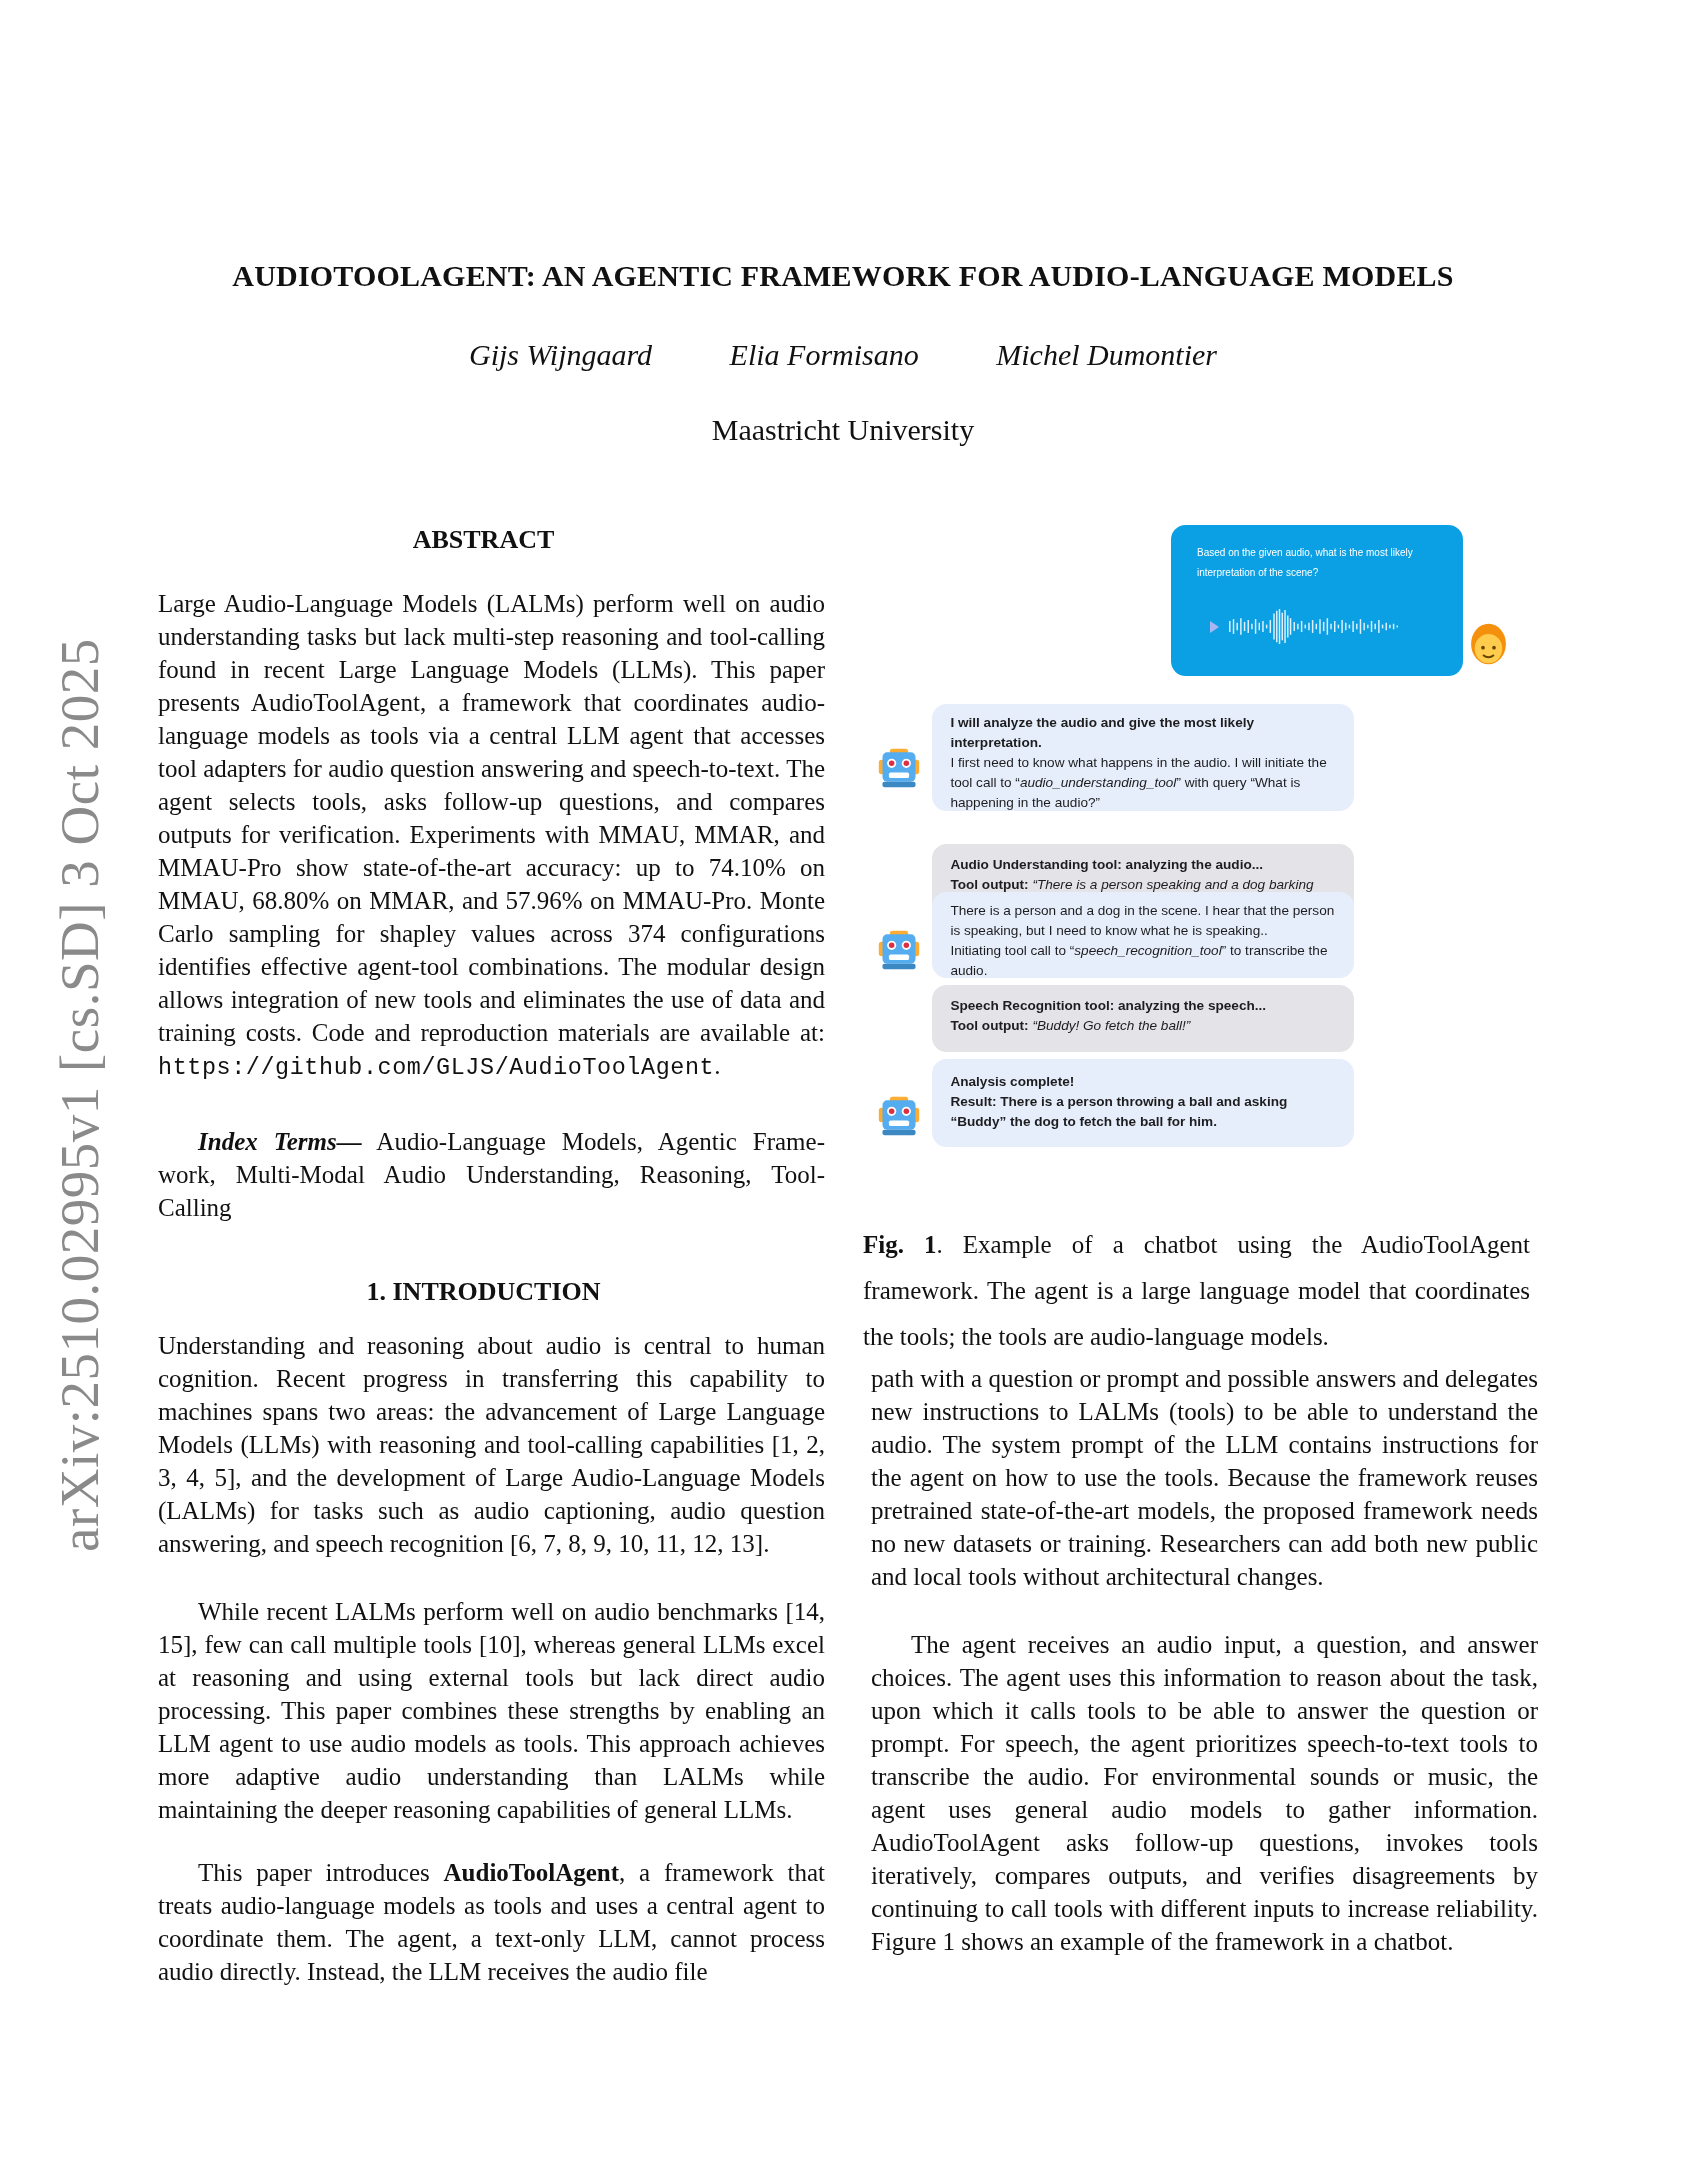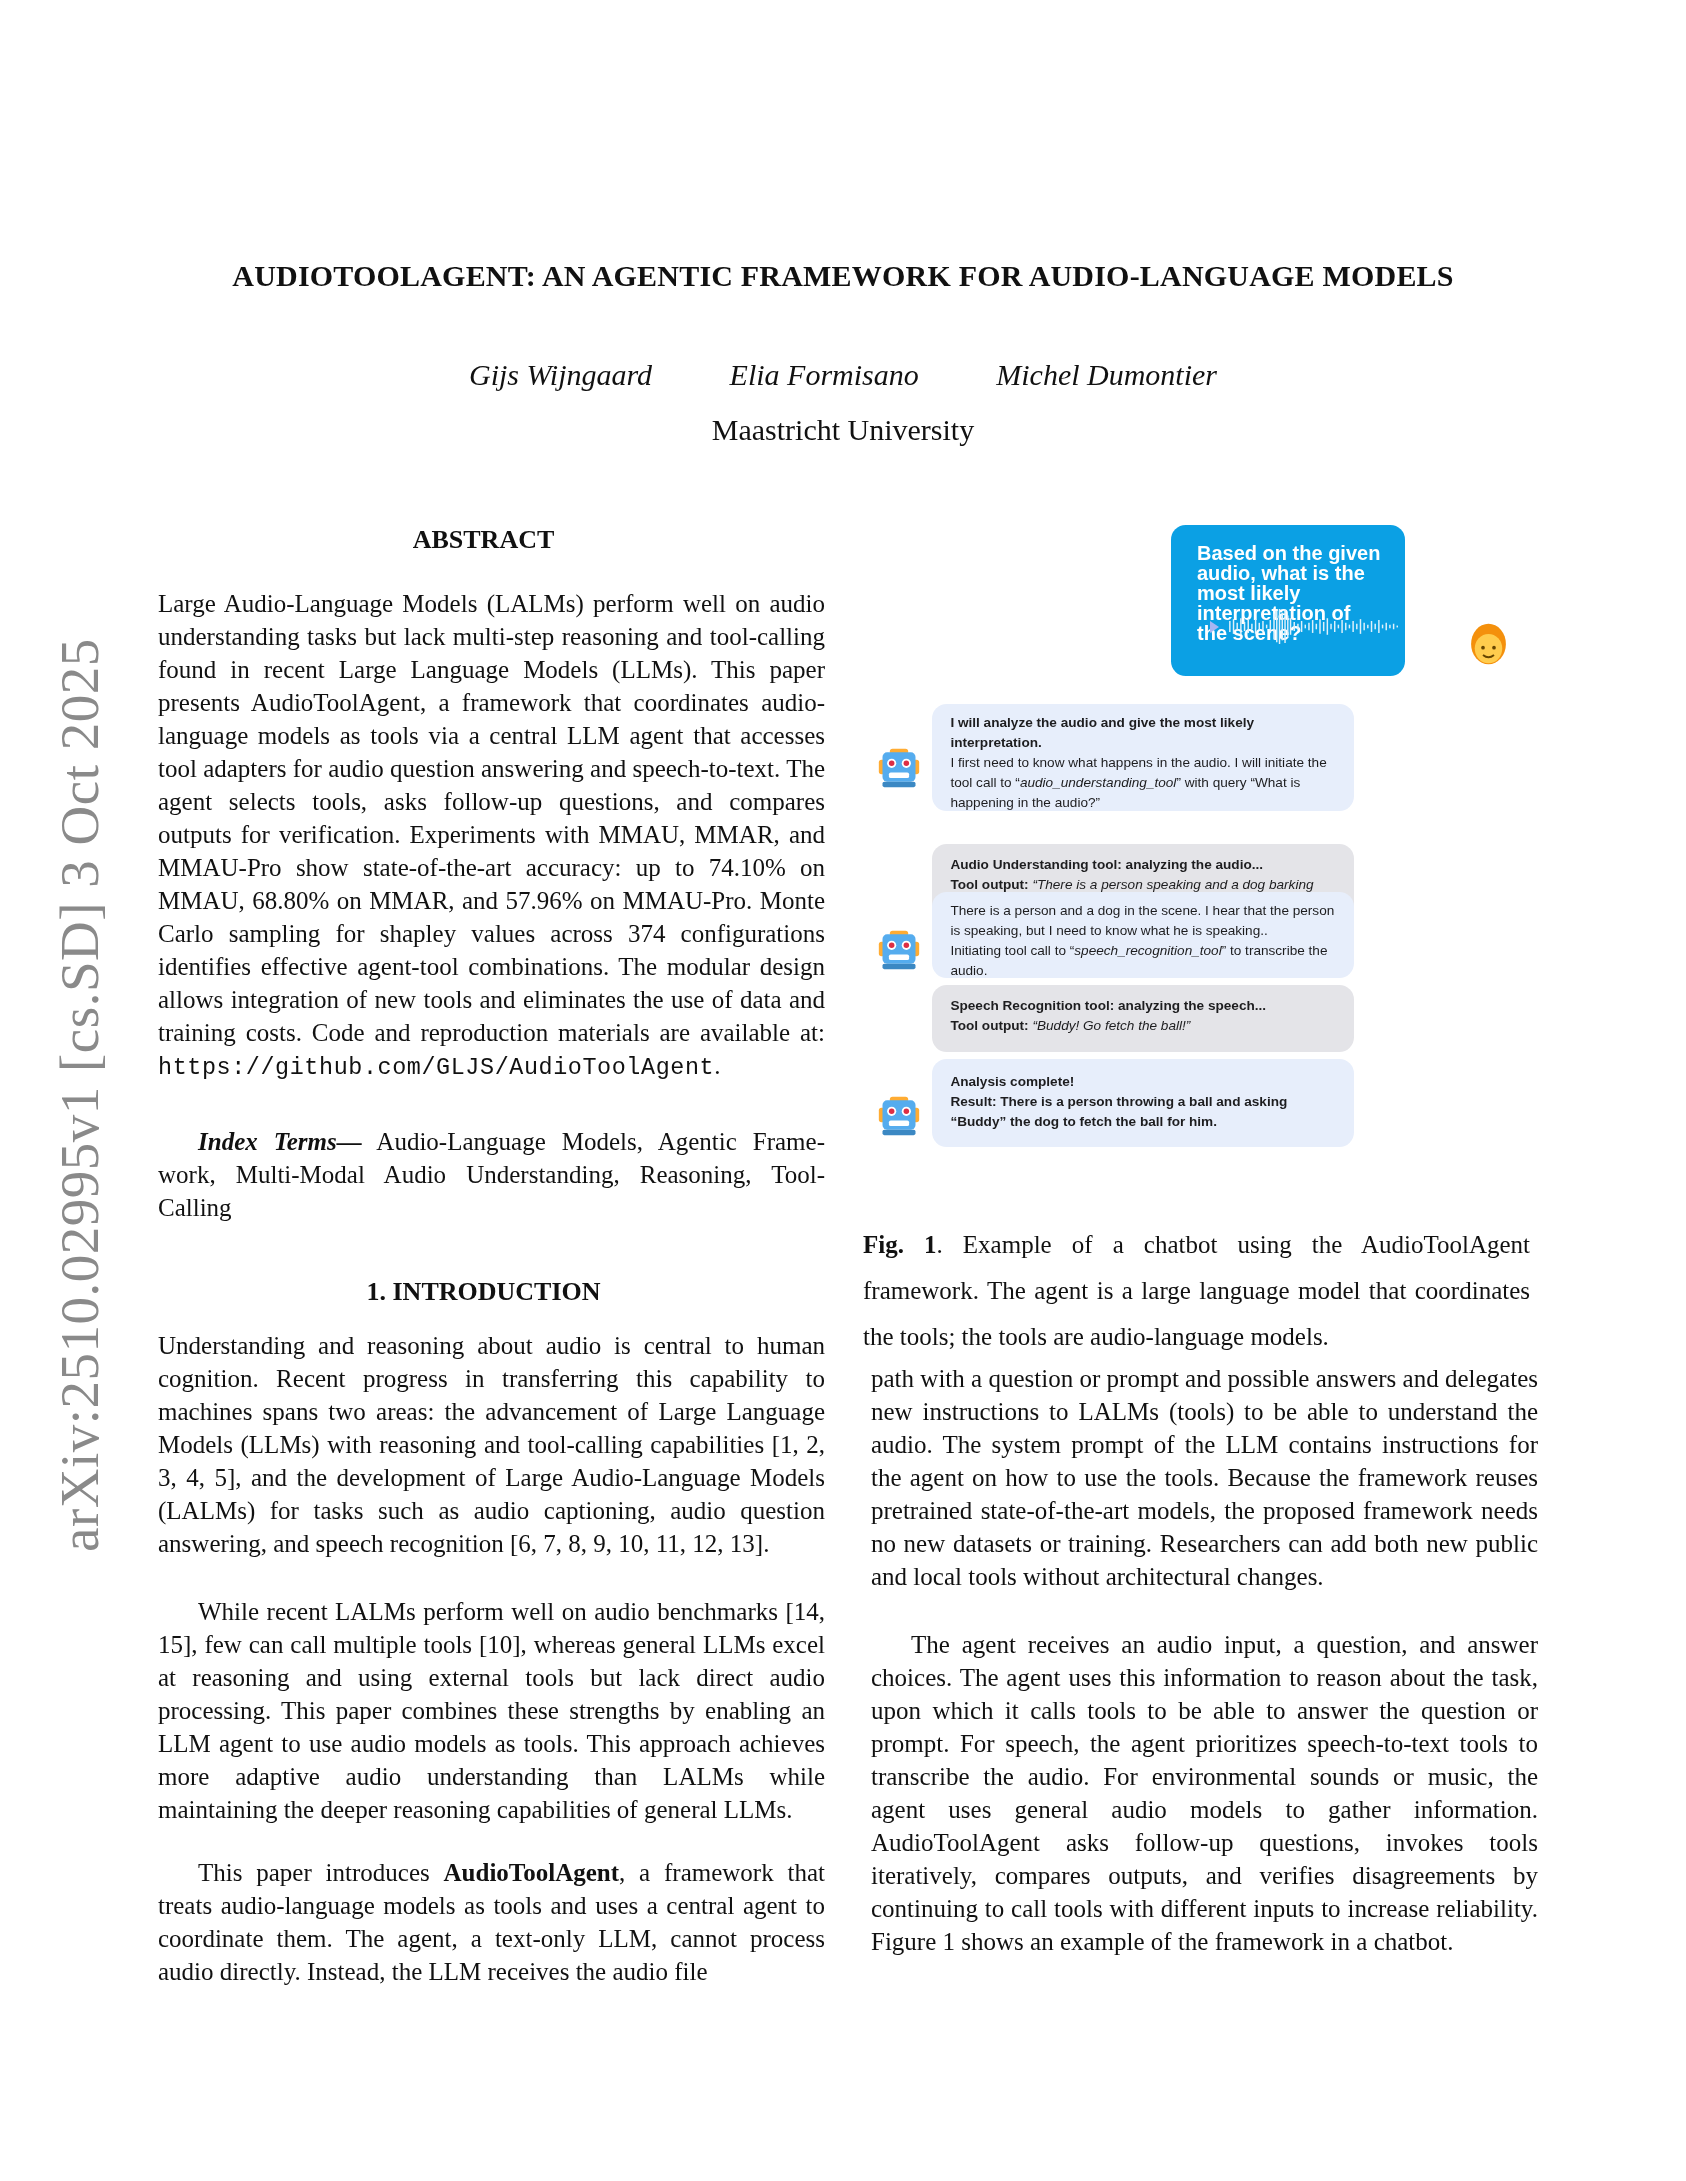--- a/index.html
+++ b/index.html
@@ -6,37 +6,37 @@
   body { width: 1686px; height: 2182px; position: relative; overflow: hidden;
          font-family: "Liberation Serif", "DejaVu Serif", serif; color: #111; }
 
   .arxiv-stamp { position: absolute; left: 48px; top: 1552px; transform-origin: 0 0;
     transform: rotate(-90deg); white-space: nowrap; font-size: 55px; color: #8a8a8a;
     letter-spacing: 0.5px; font-family: "Liberation Serif", serif; }
 
   .title { position: absolute; top: 259px; left: 0; width: 1686px; text-align: center;
     font-weight: bold; font-size: 30px; letter-spacing: 0.2px; }
   .authors { position: absolute; top: 338px; left: 0; width: 1686px; text-align: center;
-    font-style: italic; font-size: 30px; margin-top: 20px; }
+    font-style: italic; font-size: 30px; }
   .authors span { margin: 0 35px; }
   .affil { position: absolute; top: 413px; left: 0; width: 1686px; text-align: center; font-size: 30px; }
 
   .sec-head { text-align: center; font-weight: bold; font-size: 26px; position: absolute; width: 667px; }
   .para { position: absolute; width: 667px; margin: 8px; text-align: justify; font-size: 25px; line-height: 33px; }
   .indent { text-indent: 40px; }
   .mono { font-family: "Liberation Mono", "DejaVu Sans Mono", monospace; font-size: 23.4px; letter-spacing: 0.6px; }
   .bold { font-weight: bold; }
   .bi { font-weight: bold; font-style: italic; }
 
   
   .figure { position: absolute; left: 868px; top: 514px; width: 661px; height: 643px;
     font-family: "Liberation Sans", "DejaVu Sans", sans-serif; }
   .bubble { position: absolute; border-radius: 14.7px; font-size: 13.6px; line-height: 20px; color: #1d1d1f; box-sizing: border-box; }
-  .user-bubble { left: 303px; top: 11px; width: 234px; height: 151px; background: #0ba0e4; color: #fff;
-    font-weight: bold; padding: 18.4px 22px 0 26px; font-size: 20px; }
+  .user-bubble { left: 303px; top: 11px; width: 292px; height: 151px; background: #0ba0e4; color: #fff;
+    font-weight: normal; padding: 18.4px 22px 0 26px; font-size: 10px; }
   .agent-bubble { background: #e7eefb; left: 64px; width: 422px; padding: 9.2px 14.7px 9.2px 18.4px; }
   .tool-bubble { background: #e4e4e8; left: 64px; width: 422px; padding: 11px 14.7px 11px 18.4px; }
   .b1 { top: 170px; height: 107px; margin-top: 20px; }
   .b2 { top: 282px; height: 88px; margin-top: 48px; }
   .b3 { top: 378px; height: 86px; }
   .b4 { top: 471px; height: 67px; }
   .b5 { top: 545px; height: 88px; padding-top: 13px; }
   .it { font-style: italic; }
   .wave { position: absolute; left: 39px; bottom: 31px; display: flex; align-items: center; gap: 9.2px; }
   .play-icon { width: 0; height: 0; border-top: 6.4px solid transparent; border-bottom: 6.4px solid transparent;

